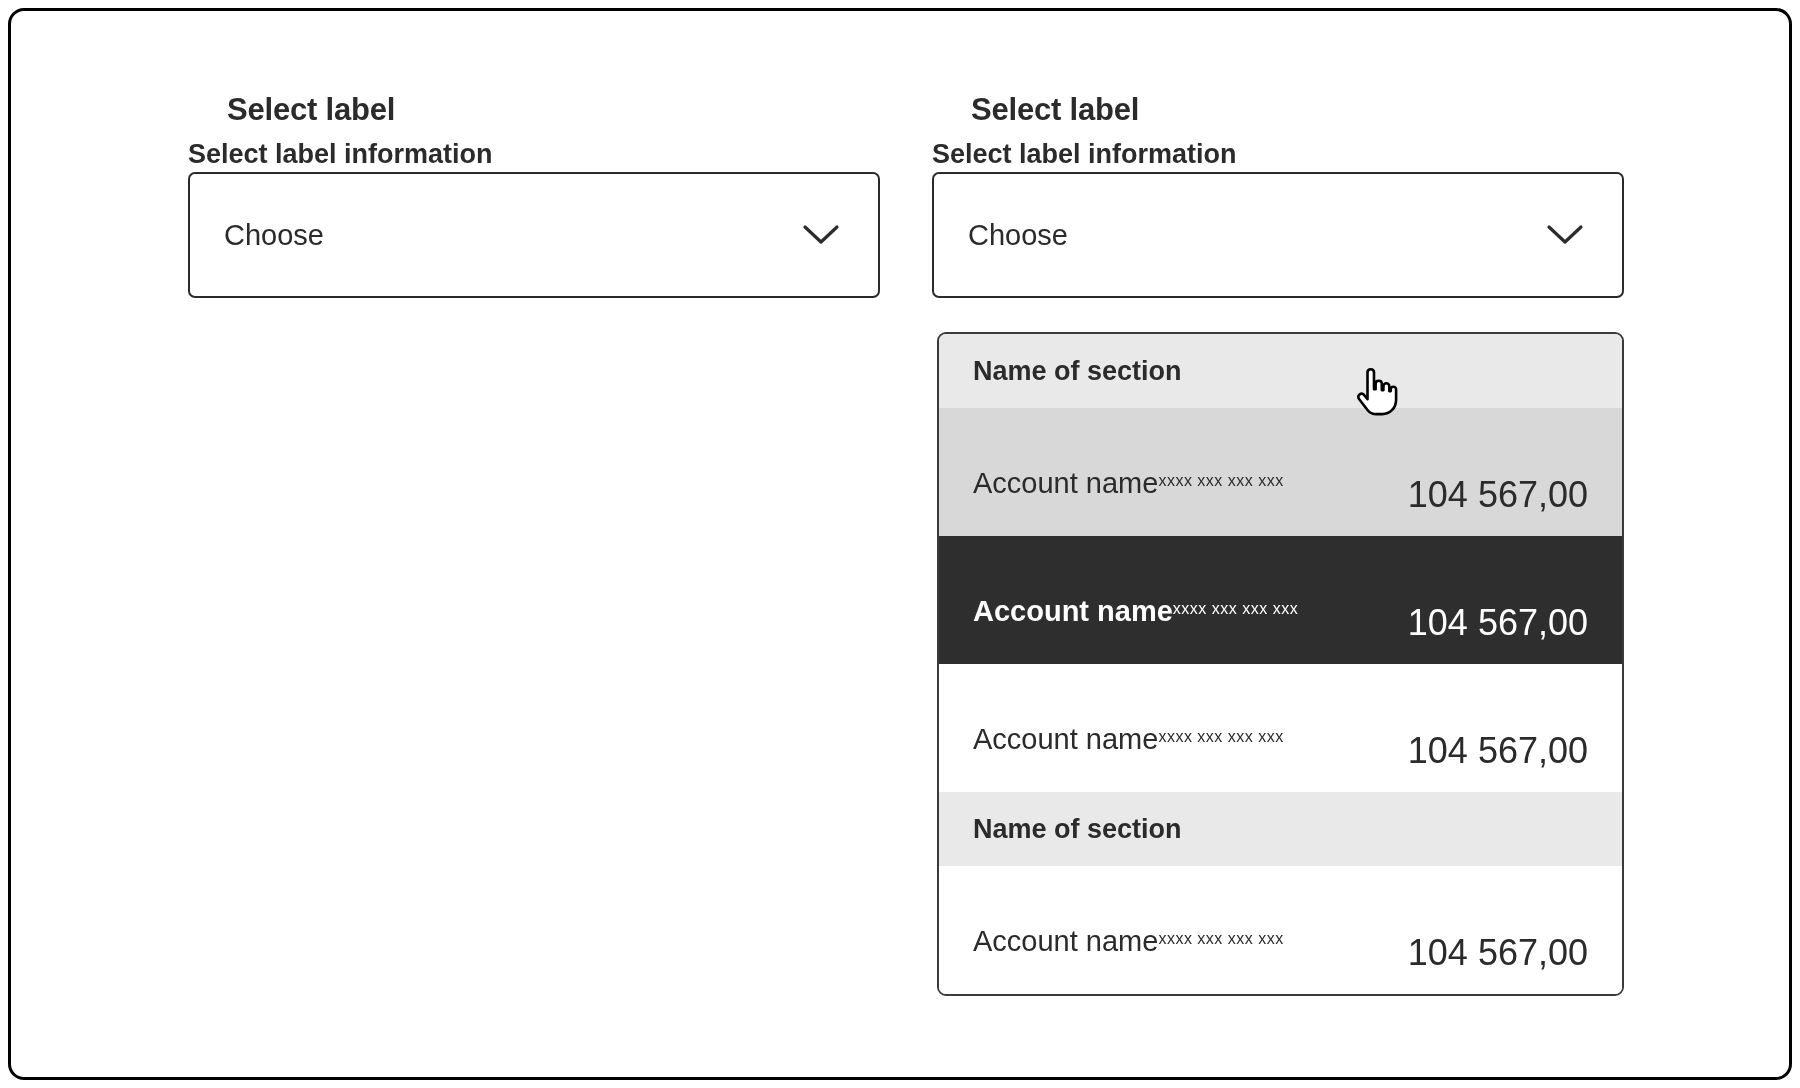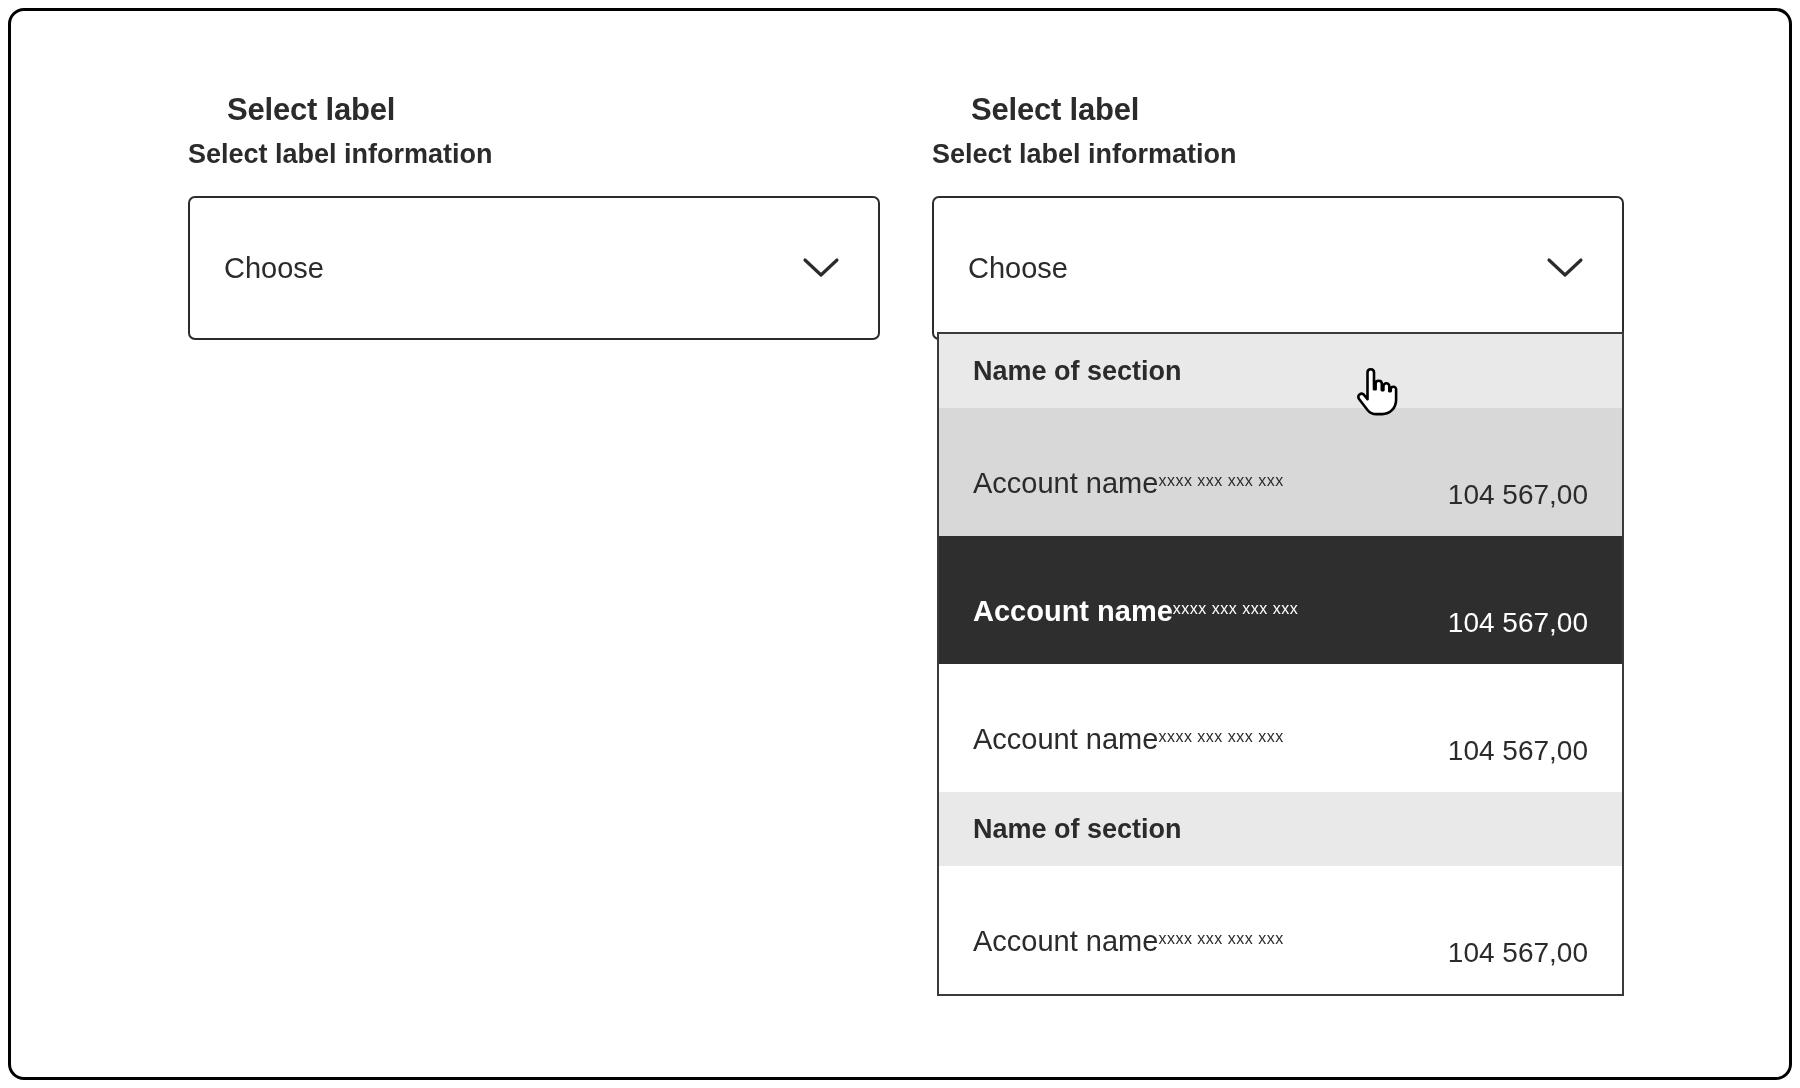--- a/index.html
+++ b/index.html
@@ -24,36 +24,36 @@
   .col-right { left:932px; }
   .field-label {
     font-size:31px; font-weight:700; color:var(--text, #2b2b2b);
     line-height:36px; letter-spacing:-0.2px;margin-left:39px;
   }
   .field-info {
     font-size:27px; font-weight:700; color:var(--text, #2b2b2b);
     line-height:36px; margin-top:8px;
   }
   .select-trigger {
-    margin-top:24px; height:144px; width:100%;
+    height:126px; width:100%;
     background:#ffffff;
     border:2px solid var(--text, #2b2b2b);
     border-radius:7px;
     display:flex; align-items:center; justify-content:space-between;
     padding:0 38px 0 34px;
     cursor:pointer;
   }
   .select-value { font-size:29px; color:var(--text, #2b2b2b); }
   .chevron-icon { flex:0 0 auto; display:block; }
 
   .dropdown {
     position:absolute; left:937px; top:332px; width:687px;
     background:#ffffff;
     border:2px solid #3a3a3a;
-    border-radius:0;
+    border-radius:9px;
     overflow:hidden;
     z-index:2;
   }
   .dd-section {
     height:74px;
     background:var(--section-bg, #e9e9e9);
     display:flex; align-items:center;
     padding:0 34px;
     font-size:27px; font-weight:700; color:var(--text, #2b2b2b);
   }
@@ -62,21 +62,21 @@
     display:flex; align-items:flex-end; justify-content:space-between;
     padding:0 34px 26px 34px;
     background:#ffffff;
     cursor:pointer;
   }
   .dd-item.hover    { background:var(--hover-bg, #d8d8d8); }
   .dd-item.selected { background:var(--selected-bg, #2e2e2e); }
   .dd-left { display:flex; flex-direction:row; }
   .dd-title  { font-size:29px; line-height:36px; color:var(--text, #2b2b2b); margin-bottom:9px; }
   .dd-number { font-size:16px; line-height:31px; color:var(--text, #2b2b2b); letter-spacing:0.5px; }
-  .dd-amount { font-size:28px; line-height:31px; color:var(--text, #2b2b2b);margin-top:48px; }
+  .dd-amount { font-size:36px; line-height:31px; color:var(--text, #2b2b2b);margin-top:48px; }
   .dd-item.selected .dd-title  { font-weight:700; color:var(--selected-text, #ffffff); }
   .dd-item.selected .dd-number { color:var(--selected-text, #ffffff); }
   .dd-item.selected .dd-amount { color:var(--selected-text, #ffffff); }
 
   .cursor {
     position:absolute; left:1348px; top:368px; width:52px; height:52px;
     z-index:3; pointer-events:none;
   }
 </style>
 </head>

